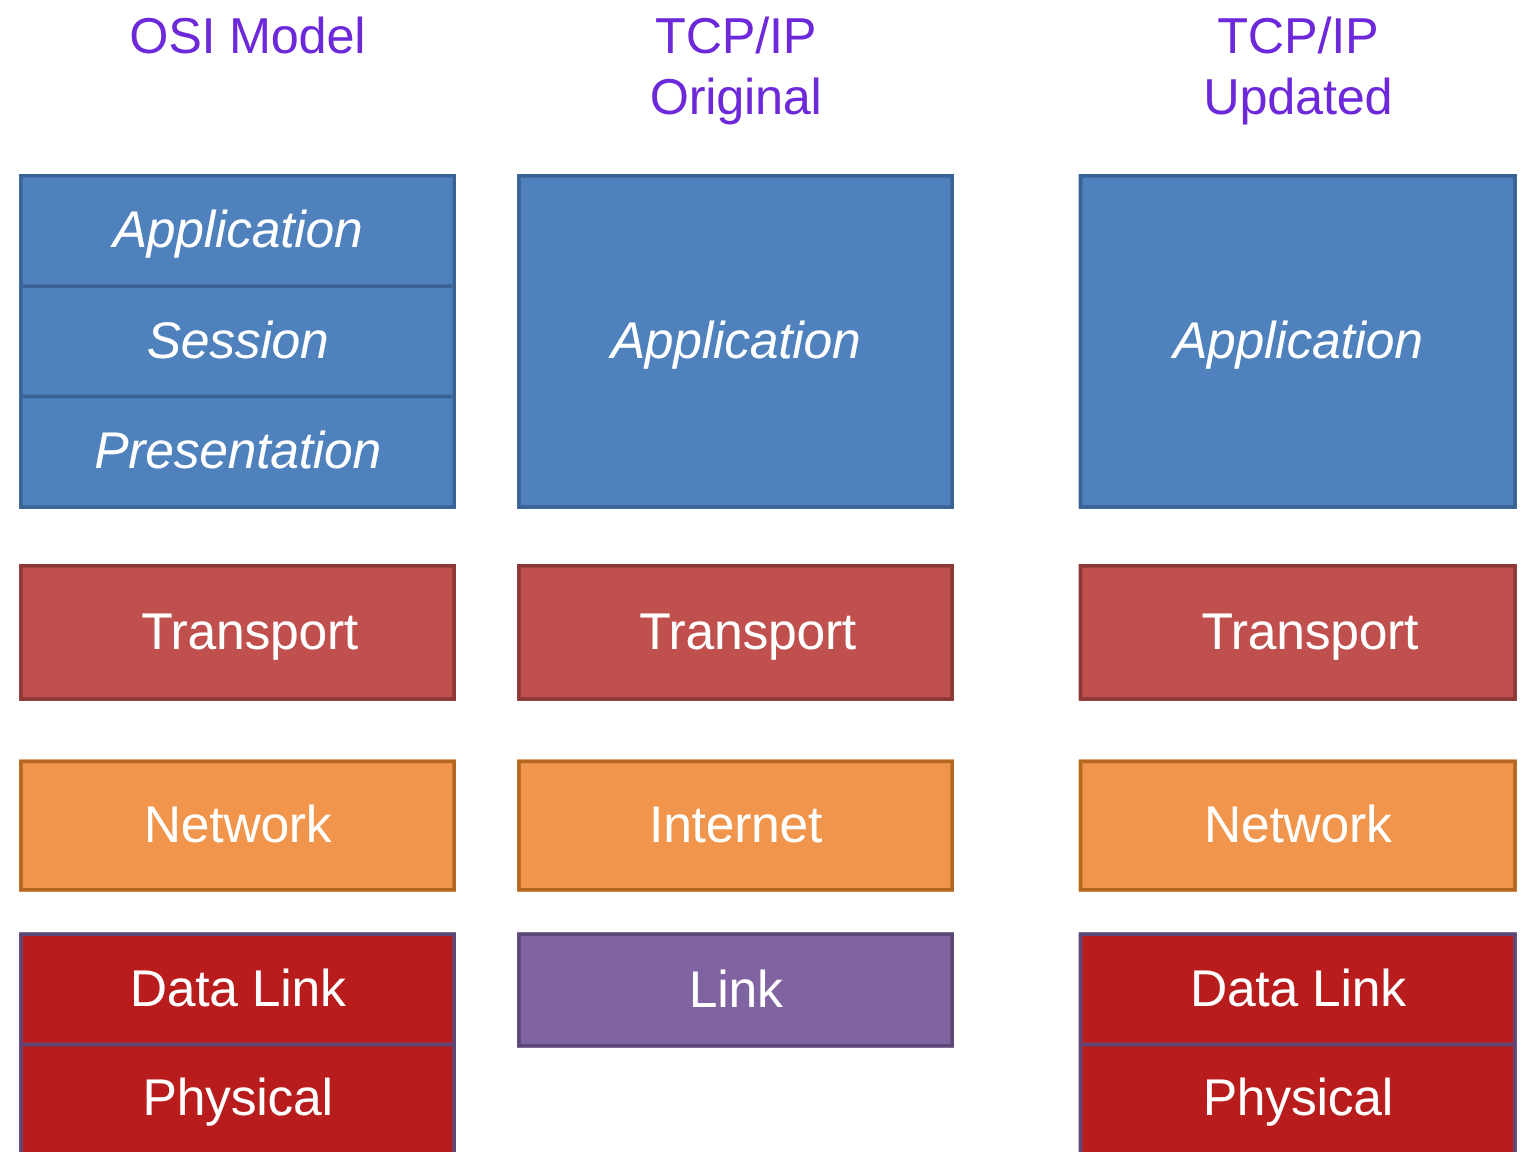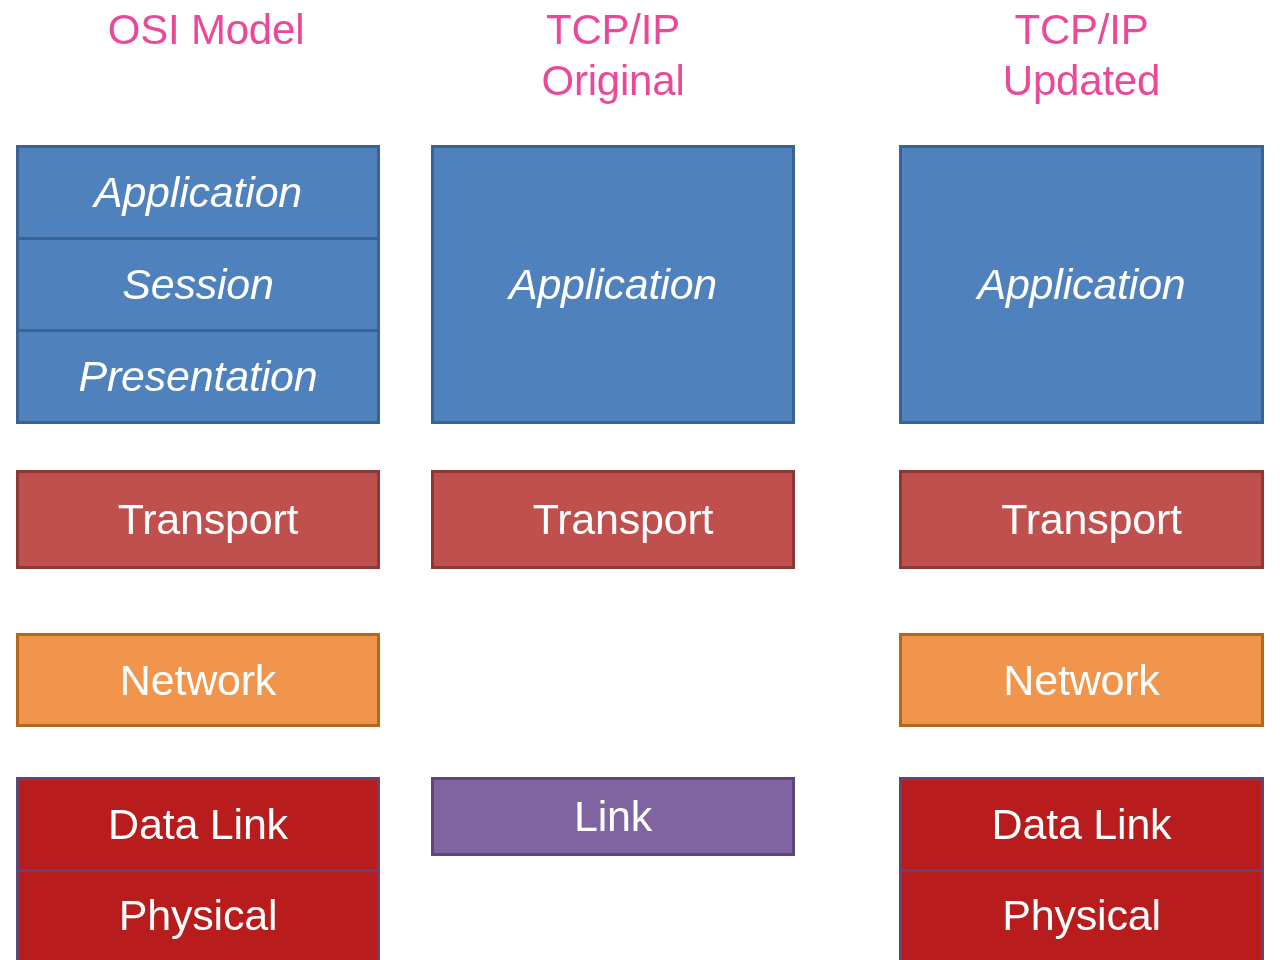--- a/index.html
+++ b/index.html
@@ -20,21 +20,21 @@
     position: relative;
     width: 1280px;
     height: 960px;
     background: #ffffff;
   }
 
   
   .col-title {
     position: absolute;
     text-align: center;
-    color: #ec4899;
+    color: #6d28d9;
     font-size: 42px;
     line-height: 1.22;
     font-weight: 400;
     letter-spacing: -0.2px;
     white-space: pre-line;
   }
   #title-osi      { left: 16px;  top: 4px;  width: 380px; }
   #title-tcpip-o  { left: 431px; top: 4px;  width: 364px; }
   #title-tcpip-u  { left: 899px; top: 4px;  width: 365px; }
 
@@ -90,24 +90,24 @@
   .c-purple .sub-box { background: #b91c1c; border-top-color: #5D4777; text-align: center; }
 
   
   .col-1 { left: 16px;  width: 364px; }
   .col-2 { left: 431px; width: 364px; }
   .col-3 { left: 899px; width: 365px; }
 
   
   .row-app-group { top: 145px; height: 279px; }
   .row-app-solid { top: 145px; height: 279px; }
-  .row-transport { top: 470px; height: 99px; padding-left: 20px; }
-  .row-network   { top: 633px; height: 94px; }
+  .row-transport { top: 470px; height: 114px; padding-left: 20px; }
+  .row-network   { top: 633px; height: 110px; }
   .row-link-pair { top: 777px; height: 186px; }
-  .row-link-solo { top: 777px; height: 79px; }
+  .row-link-solo { top: 777px; height: 96px; }
 </style>
 </head>
 <body>
 
 <div id="diagram">
 
   <div class="col-title" id="title-osi">OSI Model</div>
 
   <div class="col-title" id="title-tcpip-o">TCP/IP
 Original</div>
@@ -127,20 +127,21 @@
 
   <div class="layer-group c-purple col-1 row-link-pair">
     <div class="sub-box">Data Link</div>
     <div class="sub-box">Physical</div>
   </div>
 
   <div class="layer-box c-blue col-2 row-app-solid">Application</div>
 
   <div class="layer-box c-red col-2 row-transport">Transport</div>
 
+  <div class="layer-box c-orange col-2 row-network">Internet</div>
 
   <div class="layer-box c-purple col-2 row-link-solo">Link</div>
 
   <div class="layer-box c-blue col-3 row-app-solid">Application</div>
 
   <div class="layer-box c-red col-3 row-transport">Transport</div>
 
   <div class="layer-box c-orange col-3 row-network">Network</div>
 
   <div class="layer-group c-purple col-3 row-link-pair">

